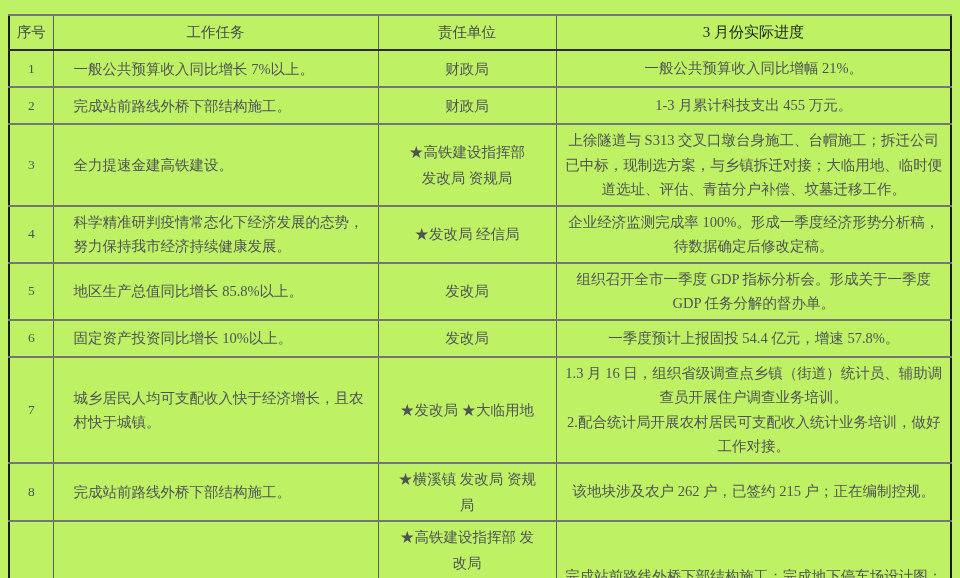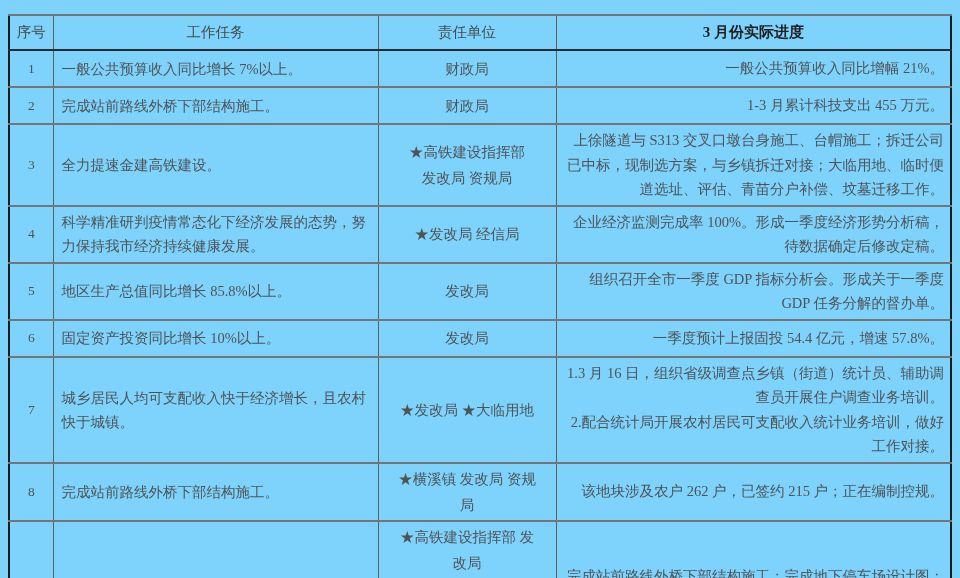--- a/index.html
+++ b/index.html
@@ -8,21 +8,21 @@
     background: #ffffff;
     width: 960px;
     height: 578px;
     overflow: hidden;
     font-family: "Liberation Serif", "DejaVu Serif", serif;
   }
   .page {
     position: relative;
     width: 960px;
     height: 578px;
-    background: #7dd3fc;
+    background: #bef264;
   }
   table.worktable {
     position: absolute;
     left: 8px;
     top: 14px;
     width: 942px;
     border-collapse: collapse;
     table-layout: fixed;
     border: 2px solid #1c1c1c;
   }
@@ -43,42 +43,42 @@
     overflow: hidden;
   }
   thead th {
     border-bottom: 2px solid #2a2a2a;
     font-weight: normal;
     color: #474a4d;
     text-align: center;
     padding: 2px 4px;
   }
   thead th.progress-head {
-    font-weight: bold;
+    font-weight: normal;
     color: #1f1f1f;
     font-size: 15px;
   }
   td.no-cell {
     text-align: center;
     font-size: 13.5px;
     padding: 0 2px;
   }
   td.task-cell {
     text-align: left;
-    padding: 2px 5px 2px 8px;
+    padding: 2px 5px 2px 20px;
     line-height: 24px;
   }
   td.unit-cell {
     text-align: center;
     padding: 2px 18px;
     line-height: 26px;
     white-space: pre-line;
   }
   td.prog-cell {
-    text-align: right;
+    text-align: center;
     padding: 3px 6px 3px 7px;
     line-height: 24.5px;
     white-space: pre-line;
   }
   
   tr.hr   td, tr.hr   th { height: 35px;  }
   tr.r1   td { height: 37px;  }
   tr.r2   td { height: 37px;  }
   tr.r3   td { height: 75px;  }
   tr.r4   td { height: 50px;  }

